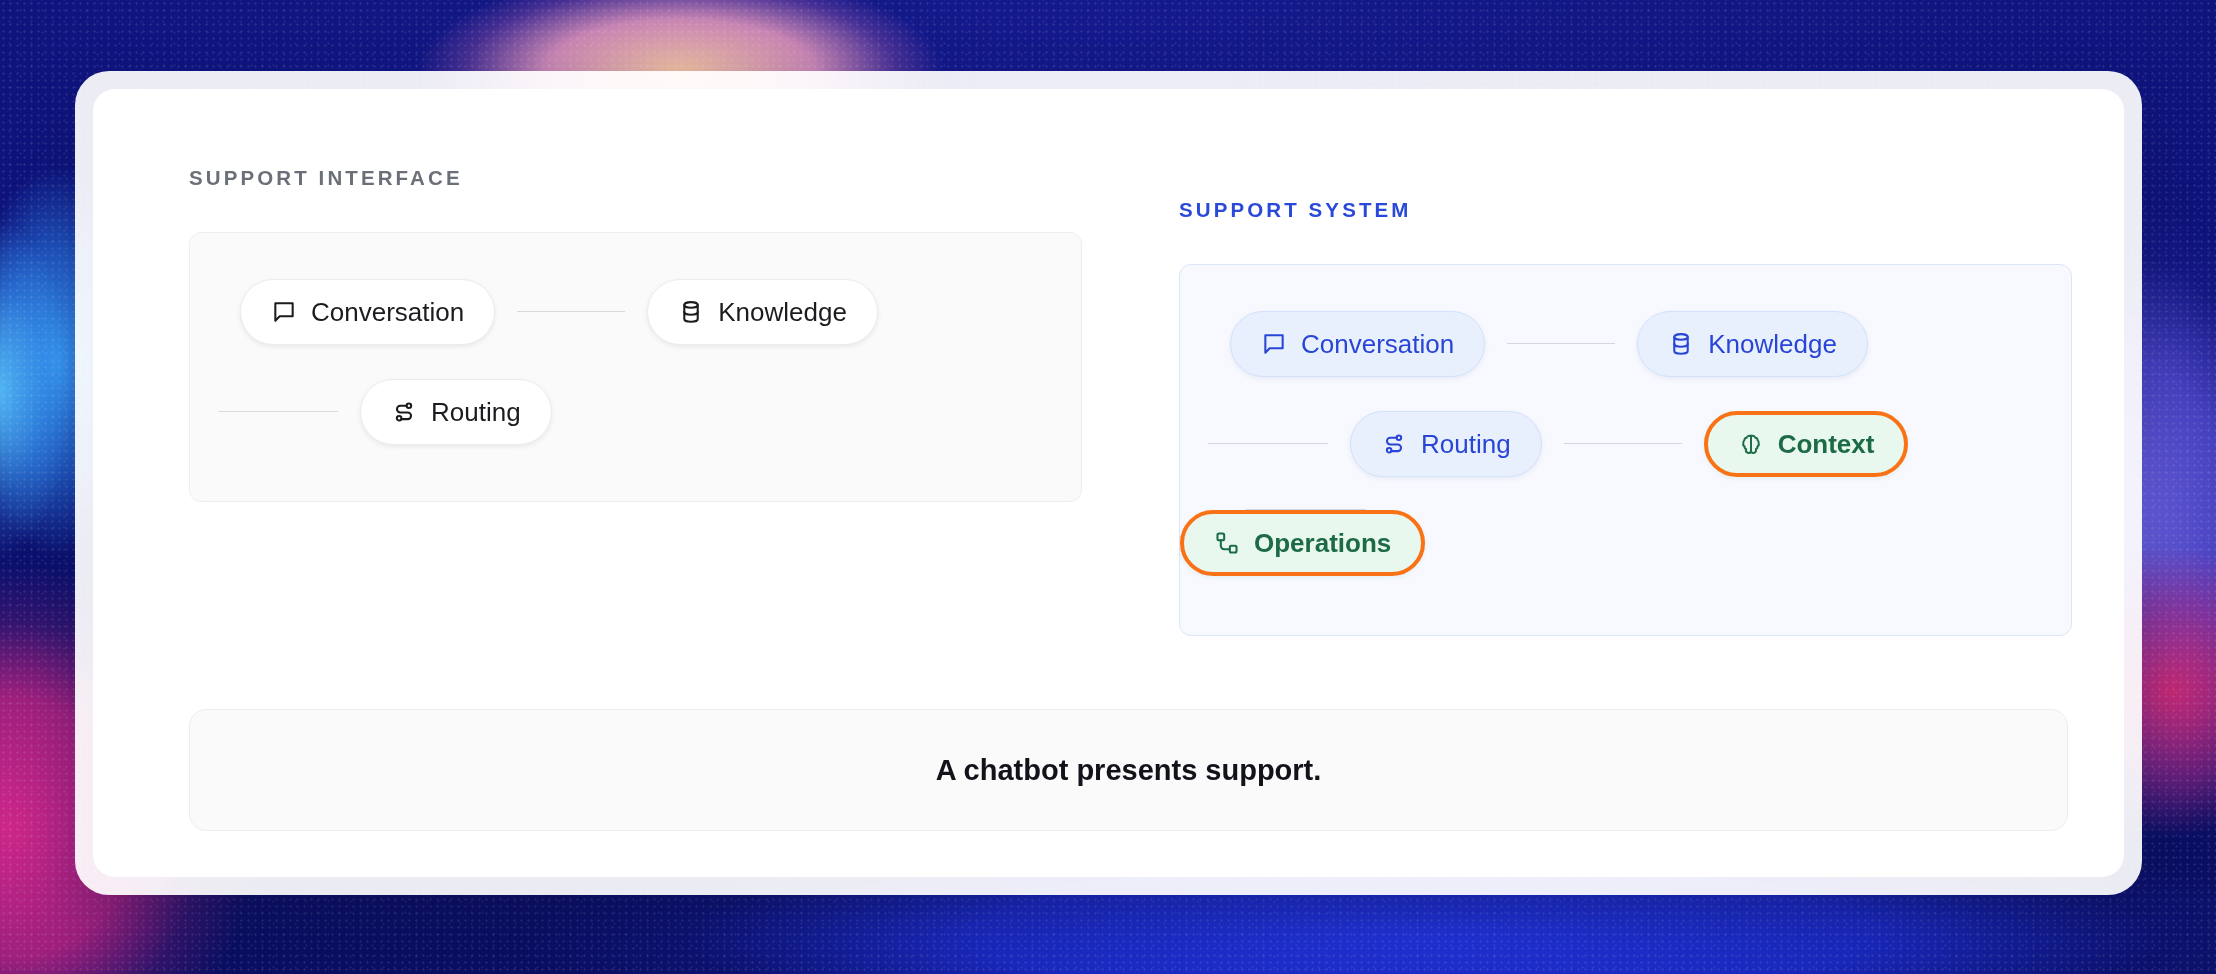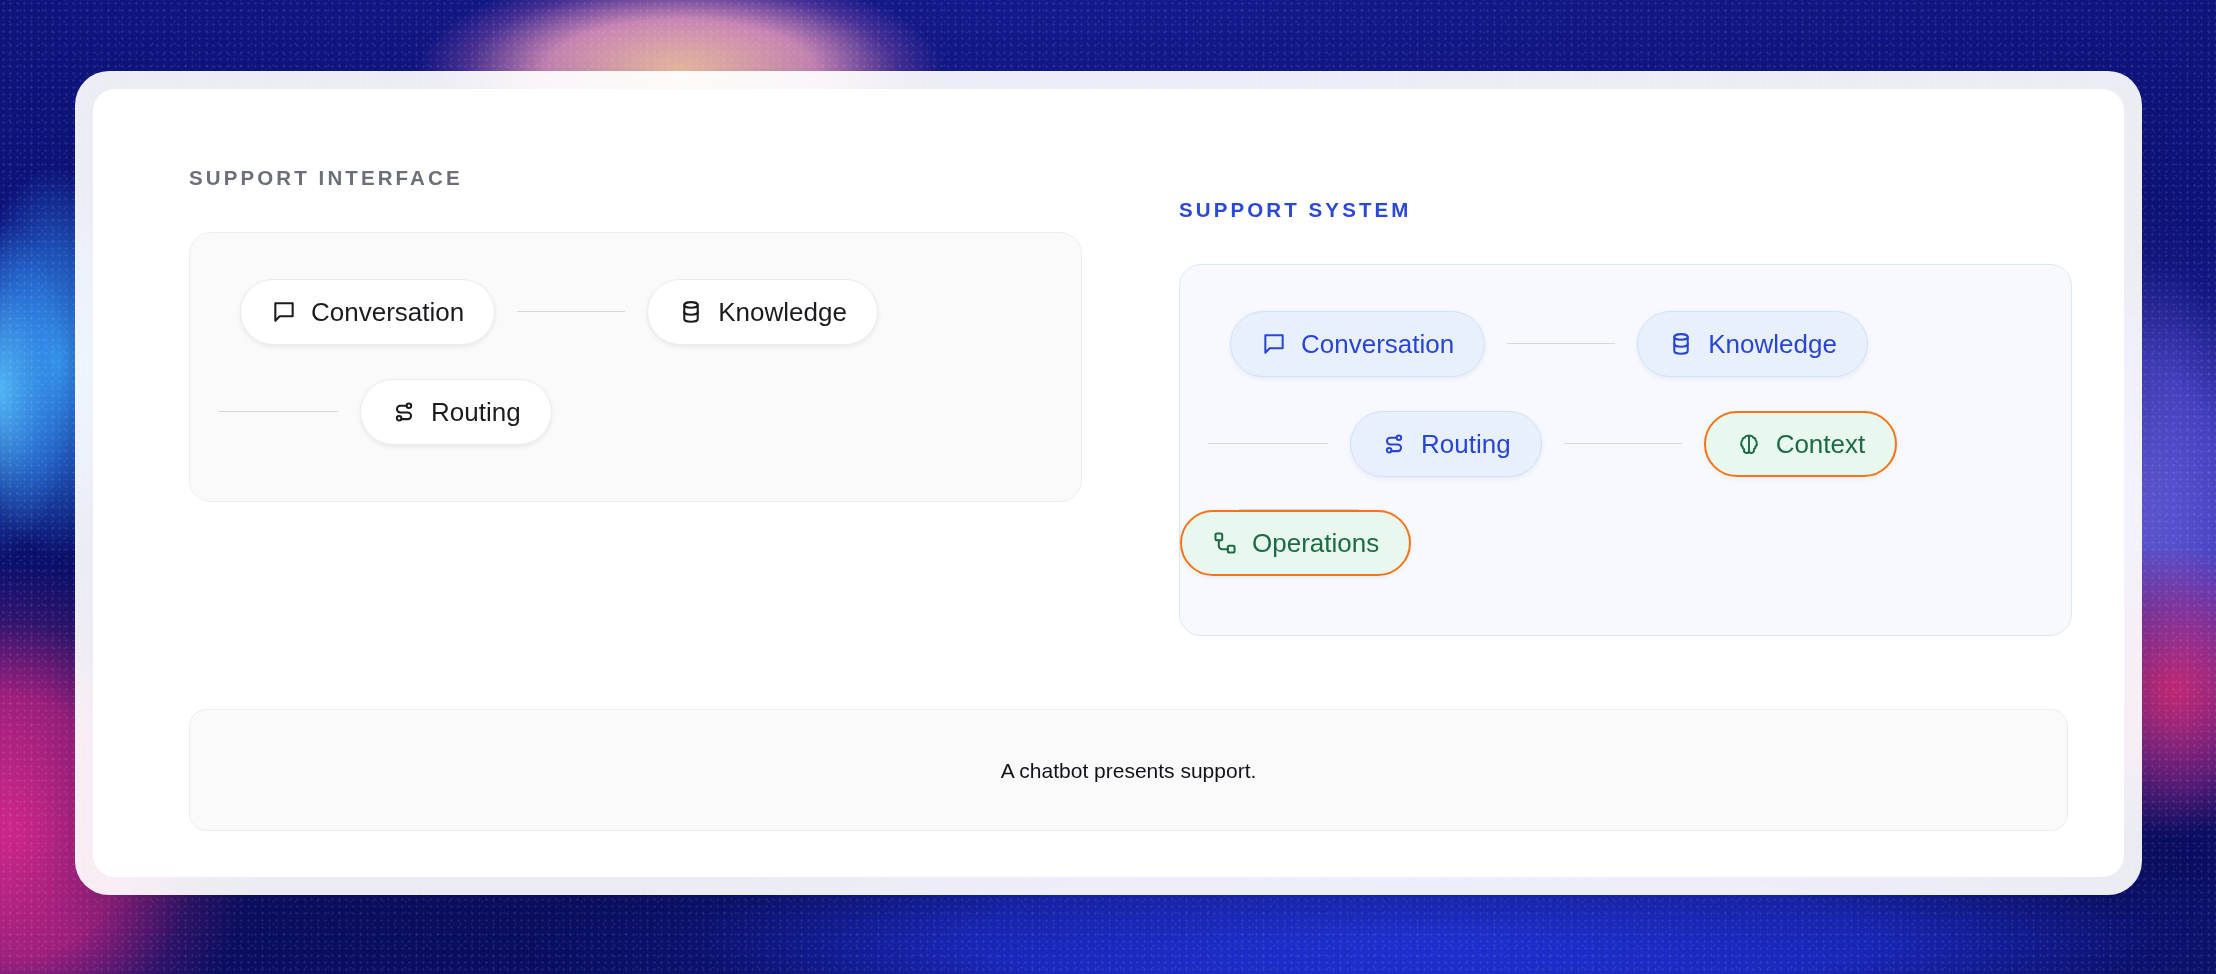--- a/index.html
+++ b/index.html
@@ -123,21 +123,21 @@
     line-height: 1;
     padding-top: 79px;
   }
   .kicker-grey { color: #6b6f78; }
   .kicker-blue { color: #2a49da; margin-top: 32px; }
 
   
   .panel {
     position: relative;
     margin-top: 43px;
-    border-radius: 22px;
+    border-radius: 12px;
   }
   .panel-plain {
     width: 893px;
     height: 270px;
     background: #fafafa;
     border: 1px solid #eeeeee;
   }
   .panel-accent {
     width: 893px;
     height: 372px;
@@ -181,45 +181,46 @@
     box-shadow: 0 2px 5px rgba(20,20,40,0.07);
   }
   .pill-blue {
     background: #e9f0fd;
     border: 1px solid #d3e1fb;
     color: #2945d6;
     box-shadow: 0 2px 5px rgba(30,50,140,0.07);
   }
   .pill-green {
     background: #e8f8ee;
-    border: 2px solid #f97316;
+    border: 4px solid #f97316;
     color: #1d6b46;
     box-shadow: 0 2px 5px rgba(30,110,70,0.07);
+    font-weight: bold;
   }
   .pill .ico { display: flex; align-items: center; flex: none; }
   .pill .ico svg { display: block; }
 
   
   .caption {
     position: absolute;
     left: 96px;
     top: 620px;
     width: 1879px;
     height: 122px;
     background: #fafafa;
     border: 1px solid #ededed;
     border-radius: 17px;
     display: flex;
     align-items: center;
     justify-content: center;
     gap: 0;
   }
   .caption span {
-    font-size: 21px;
-    font-weight: normal;
+    font-size: 29px;
+    font-weight: bold;
     line-height: 1;
   }
   .cap-dark { color: #12131a; }
   .cap-blue { color: #2a49da; padding-left: 10px; }
 </style>
 </head>
 <body>
 
 <div class="bg-root">
   <div class="bg-layer bg-navy"></div>

